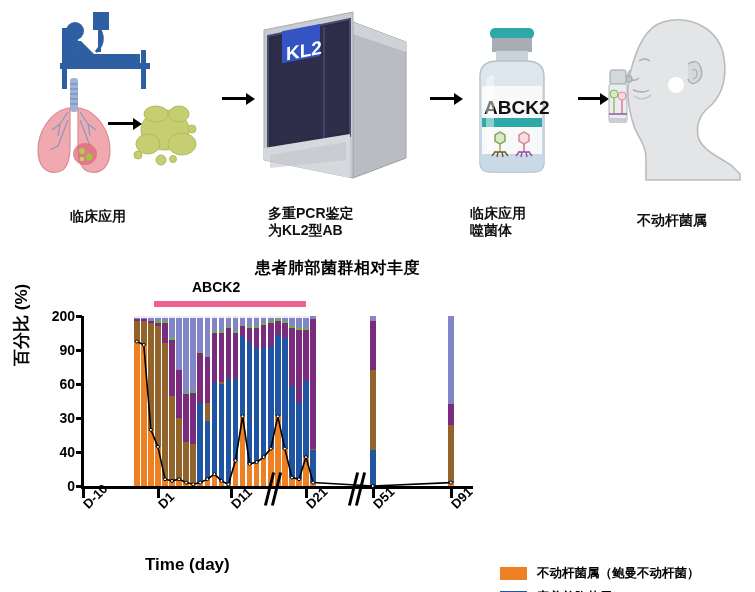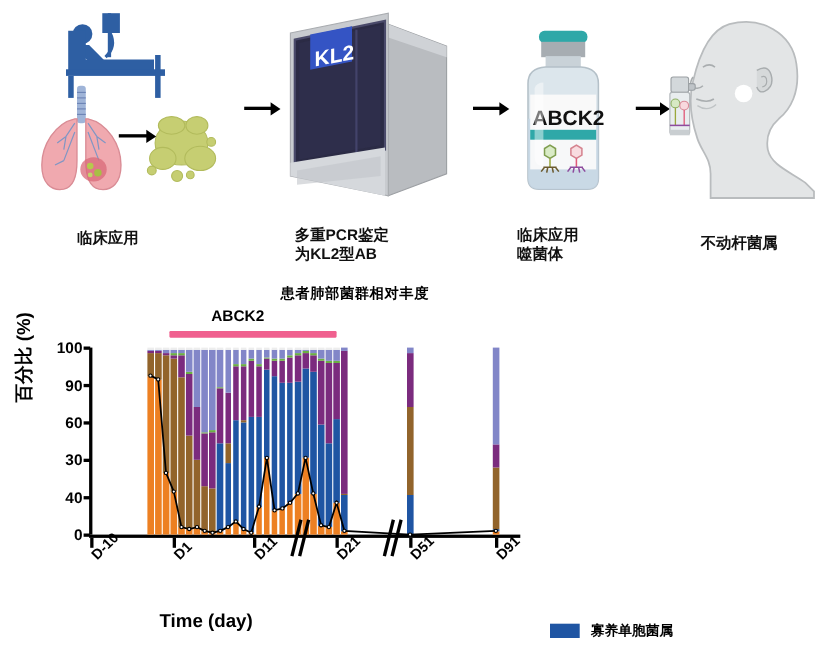--- a/index.html
+++ b/index.html
@@ -12,21 +12,21 @@
   .flow-label{position:absolute;font-weight:bold;font-size:14px;line-height:17px;
               color:#111;text-align:left;white-space:pre-line;}
   .arrow{position:absolute;height:0;}
   .arrow .shaft{position:absolute;left:0;top:0;height:3px;background:#000;}
   .arrow .head{position:absolute;top:-4px;width:0;height:0;
                border-top:6px solid transparent;border-bottom:6px solid transparent;
                border-left:9px solid #000;}
 
   
   #chart{position:absolute;left:0;top:250px;width:755px;height:342px;}
-  #chart-title{position:absolute;left:255px;top:8px;font-size:13px;font-weight:bold;letter-spacing:.5px;}
+  #chart-title{position:absolute;left:255px;top:8px;font-size:16px;font-weight:bold;letter-spacing:.5px;}
   #plot{position:absolute;left:82px;top:66px;width:390px;height:170px;}
   .y-label{position:absolute;left:10px;top:116px;width:24px;
            font-size:17px;font-weight:bold;transform:rotate(-90deg);
            transform-origin:left top;white-space:nowrap;}
   .ytick{position:absolute;right:100%;margin-right:7px;font-size:14px;font-weight:bold;
          transform:translateY(-50%);white-space:nowrap;}
   .ytickmark{position:absolute;right:100%;width:6px;height:3px;background:#000;
              transform:translateY(-1px);}
   #yaxis{position:absolute;left:-1px;top:0;width:3px;height:170px;background:#000;}
   #xaxis{position:absolute;left:-1px;top:170px;width:392px;height:3px;background:#000;}
@@ -227,21 +227,21 @@
         <div class="ytick" style="top: 170px;">0</div>
         <div class="ytickmark" style="top: 136px;"></div>
         <div class="ytick" style="top: 136px;">40</div>
         <div class="ytickmark" style="top: 102px;"></div>
         <div class="ytick" style="top: 102px;">30</div>
         <div class="ytickmark" style="top: 68px;"></div>
         <div class="ytick" style="top: 68px;">60</div>
         <div class="ytickmark" style="top: 34px;"></div>
         <div class="ytick" style="top: 34px;">90</div>
         <div class="ytickmark" style="top: 0px;"></div>
-        <div class="ytick" style="top: 0px;">100</div>
+        <div class="ytick" style="top: 0px;">200</div>
       </div>
     <div id="xticks-host">
         <div class="xtickmark" style="left: 0px;"></div>
         <div class="xtick" style="left: -2px;">D-10</div>
         <div class="xtickmark" style="left: 75px;"></div>
         <div class="xtick" style="left: 73px;">D1</div>
         <div class="xtickmark" style="left: 148px;"></div>
         <div class="xtick" style="left: 146px;">D11</div>
         <div class="xtickmark" style="left: 223px;"></div>
         <div class="xtick" style="left: 221px;">D21</div>
@@ -510,17 +510,21 @@
     </div>
   </div>
 
   <div id="abck2-bar" style="left:154px;top:51px;width:152px;"></div>
   <div id="abck2-text" style="left:192px;top:29px;">ABCK2</div>
 
   <div id="xaxis-title">Time (day)</div>
 
   <div id="legend">
       <div class="lg-row">
+        <span class="lg-sw" style="background: rgb(237, 128, 34);"></span>
+        <span class="lg-tx">不动杆菌属（鲍曼不动杆菌）</span>
+      </div>
+      <div class="lg-row">
         <span class="lg-sw" style="background: rgb(31, 85, 163);"></span>
         <span class="lg-tx">寡养单胞菌属</span>
       </div>
     </div>
 </div>
 
 </body></html>

